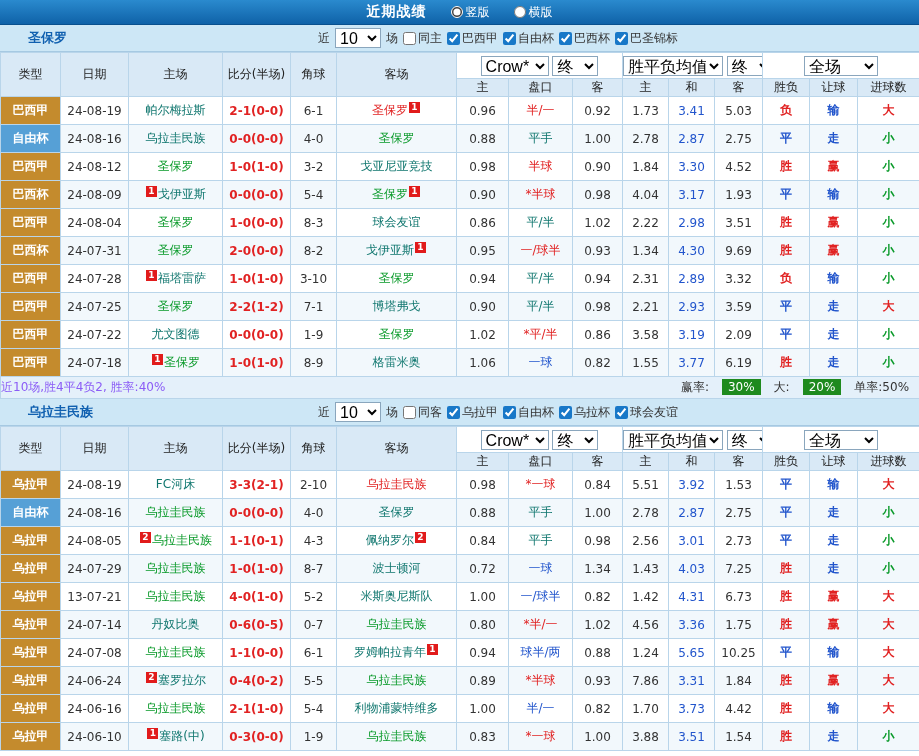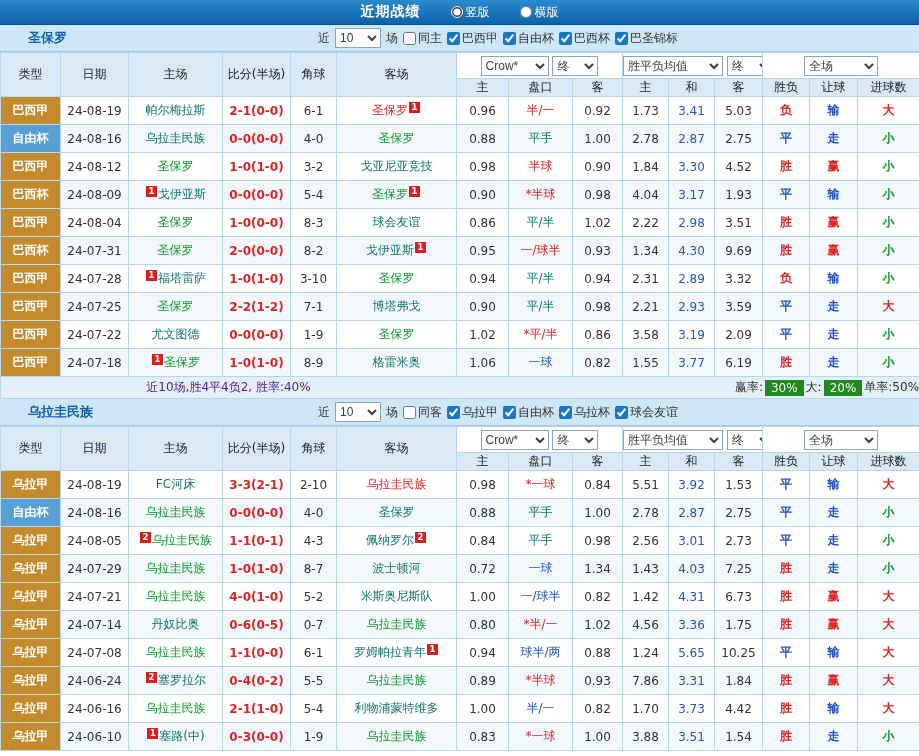--- a/index.html
+++ b/index.html
@@ -1,31 +1,31 @@
 <!DOCTYPE html>
 <html style="--topbar-top: #2a8ace; --topbar-bottom: #0f62a8; --section-bg: #cde7f6; --header-bg: #d9e9f6; --border: #b9d5ea; --type-league: #c48b2d; --type-cup: #56a0d6; --team-green: #0a9a2a; --hot-red: #e12222; --link-blue: #2255cc; --badge-green: #1e8a1e; --title-blue: #1060b0;"><head>
 <meta charset="utf-8">
 <style>
   *{box-sizing:border-box;margin:0;padding:0}
   html,body{width:919px}
   body{font-family:"DejaVu Sans","Liberation Sans",sans-serif;font-size:12px;color:#333;background:#fff}
 
   .topbar{height:25px;background:linear-gradient(var(--topbar-top,#2a8ace),var(--topbar-bottom,#0f62a8));
-    display:flex;align-items:center;justify-content:center;gap:30px;color:#fff;border-bottom:1px solid #09508e}
+    display:flex;align-items:center;justify-content:center;gap:24px;color:#fff;border-bottom:1px solid #09508e}
   .topbar-title{font-weight:bold;font-size:14px;letter-spacing:1px}
   .radio{display:inline-flex;align-items:center;gap:3px;cursor:pointer;font-size:12px}
   .radio input{width:12px;height:12px;accent-color:#ffffff}
 
   .section-bar{position:relative;height:27px;background:var(--section-bg,#cde7f6);
     border-bottom:1px solid #a6c9e2;display:flex;align-items:center}
   .team-name{margin-left:28px;color:var(--title-blue,#1060b0);font-weight:bold;font-size:13px;cursor:pointer}
   .filters{position:absolute;left:318px;display:flex;align-items:center;gap:5px;white-space:nowrap}
   .chk{display:inline-flex;align-items:center;gap:2px;cursor:pointer}
   .chk input{width:13px;height:13px;accent-color:#1878c8}
-  select{font-size:12px;height:20px;border:1px solid #8aa6bd;background:#fff;color:#404040}
+  select{font-size:16px;height:20px;border:1px solid #8aa6bd;background:#fff;color:#000000}
   .sel-count{width:46px}.sel-odds{width:68px}.sel-state{width:46px}.sel-avg{width:100px}.sel-scope{width:74px}
 
   table.grid{border-collapse:collapse;width:919px;table-layout:fixed}
   .grid th,.grid td{border:1px solid var(--border,#b9d5ea);text-align:center;overflow:hidden;white-space:nowrap}
   .grid thead th{background:var(--header-bg,#d9e9f6);font-weight:normal;color:#222}
   .hdr-top th{height:26px}
   .hdr-top .ddl-cell{background:#fff}
   .hdr-sub th{height:17px}
   .grid tbody td{height:28px}
   .grid tbody tr:nth-child(even){background:#f2f8fc}
@@ -39,22 +39,22 @@
   .c-green{color:var(--team-green,#0a9a2a)}
   .c-red{color:var(--hot-red,#e12222)}
   .c-blue{color:var(--link-blue,#2255cc)}
   .avg-draw{color:var(--link-blue,#2255cc)}
   .res,.cov,.gls{font-weight:bold}
   .badge{display:inline-block;background:#e11b1b;color:#fff;font-size:9px;line-height:11px;min-width:11px;
     padding:0 1px;margin:0 1px;position:relative;top:-4px;font-weight:bold}
 
   .summary td{height:22px;background:#e4f0fa}
   .sum-flex{display:flex;align-items:center;width:100%}
-  .sum-left{width:455px;text-align:center;color:#4c1d95}
-  .sum-right{display:flex;align-items:flex-end;gap:2px;margin-left:auto;}
+  .sum-left{width:455px;text-align:left;color:#8b5cf6}
+  .sum-right{display:flex;align-items:flex-start;gap:13px;margin-left:auto;padding-right:10px}
   .green-badge{background:var(--badge-green,#1e8a1e);color:#fff;font-weight:normal;padding:1px 6px}
 </style>
 </head>
 <body>
 
 <div class="topbar">
   <span class="topbar-title">近期战绩</span>
   <label class="radio">
     <input type="radio" name="layout" checked="" style="">
     <span>竖版</span>
@@ -500,21 +500,21 @@
     <td>1.43</td>
     <td class="avg-draw">4.03</td>
     <td>7.25</td>
     <td class="res c-red">胜</td>
     <td class="cov c-blue">走</td>
     <td class="gls c-green">小</td>
   </tr>
 
   <tr>
     <td class="type-cell t-orange">乌拉甲</td>
-    <td>24-07-21</td>
+    <td>13-07-21</td>
     <td><span class="tname home-name c-green">乌拉圭民族</span></td>
     <td class="score">4-0(1-0)</td>
     <td>5-2</td>
     <td><span class="tname away-name c-black">米斯奥尼斯队</span></td>
     <td>1.00</td>
     <td class="pan c-blue">一/球半</td>
     <td>0.82</td>
     <td>1.42</td>
     <td class="avg-draw">4.31</td>
     <td>6.73</td>

